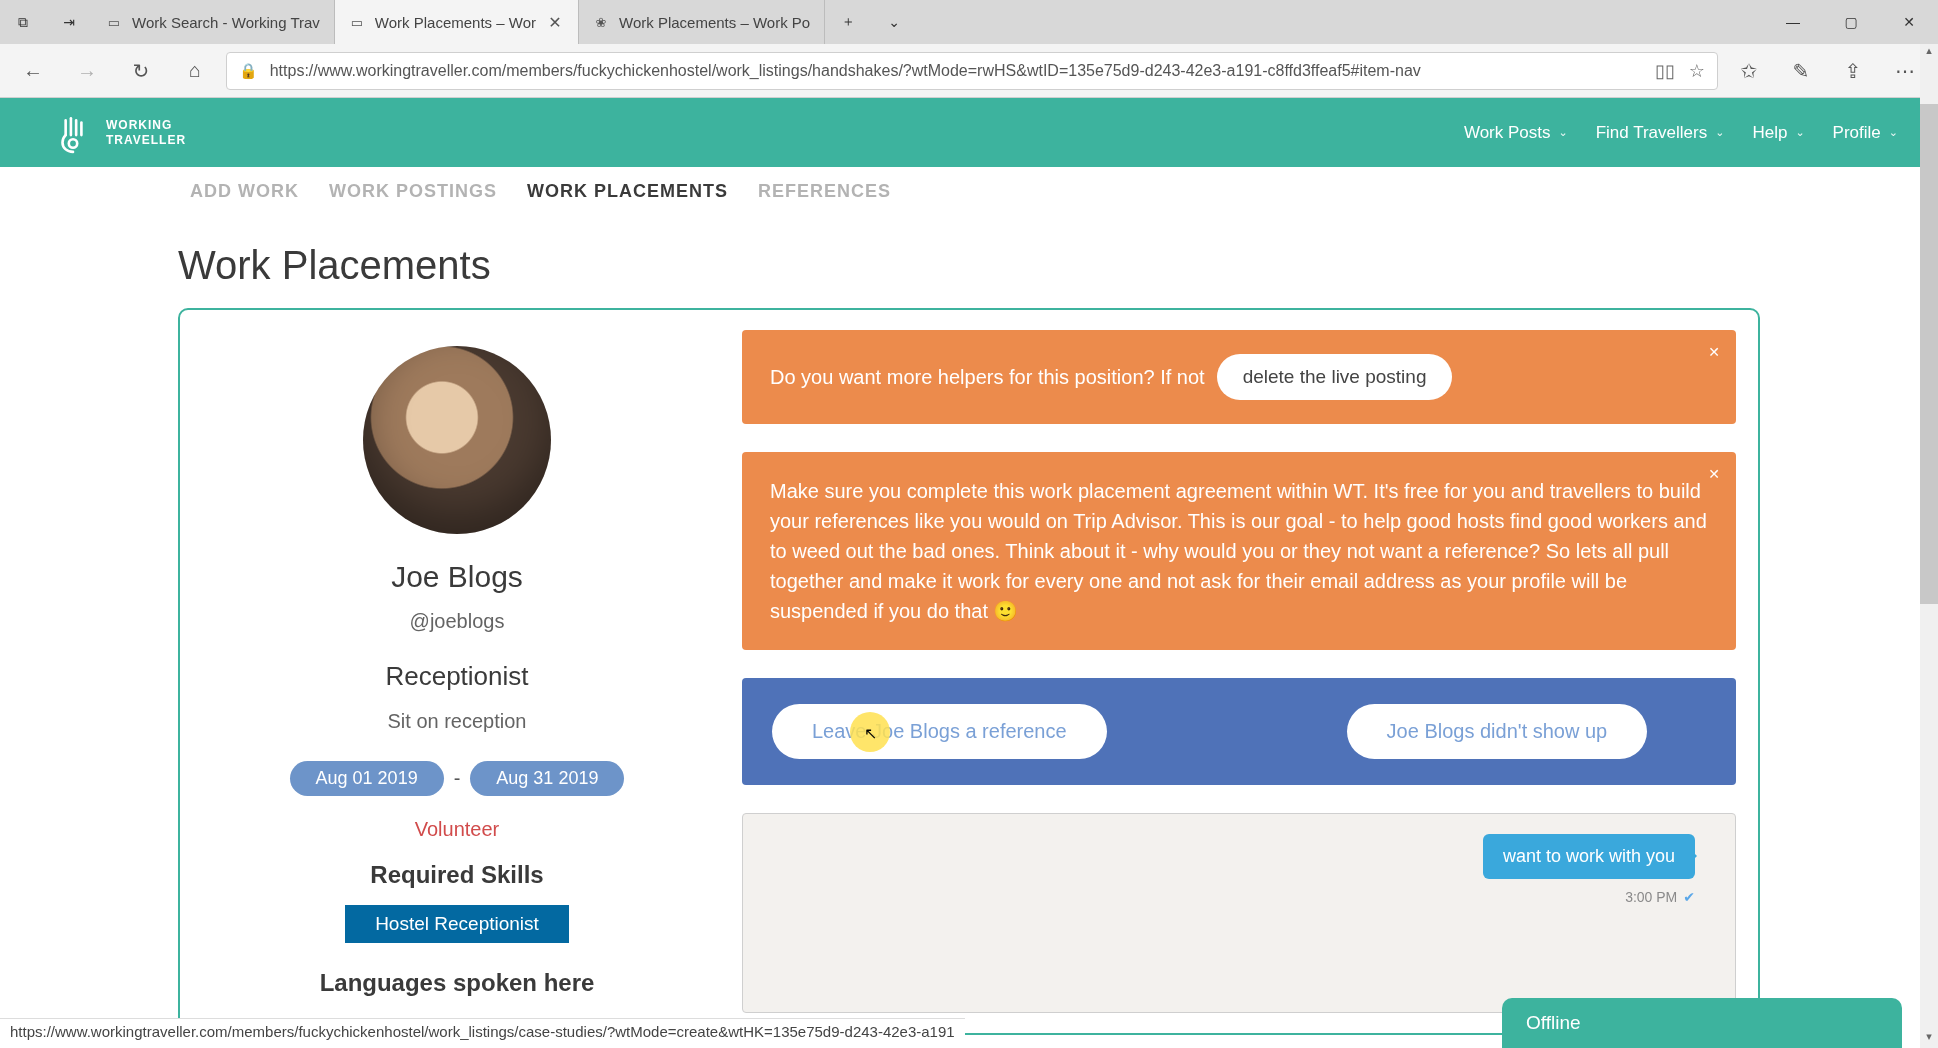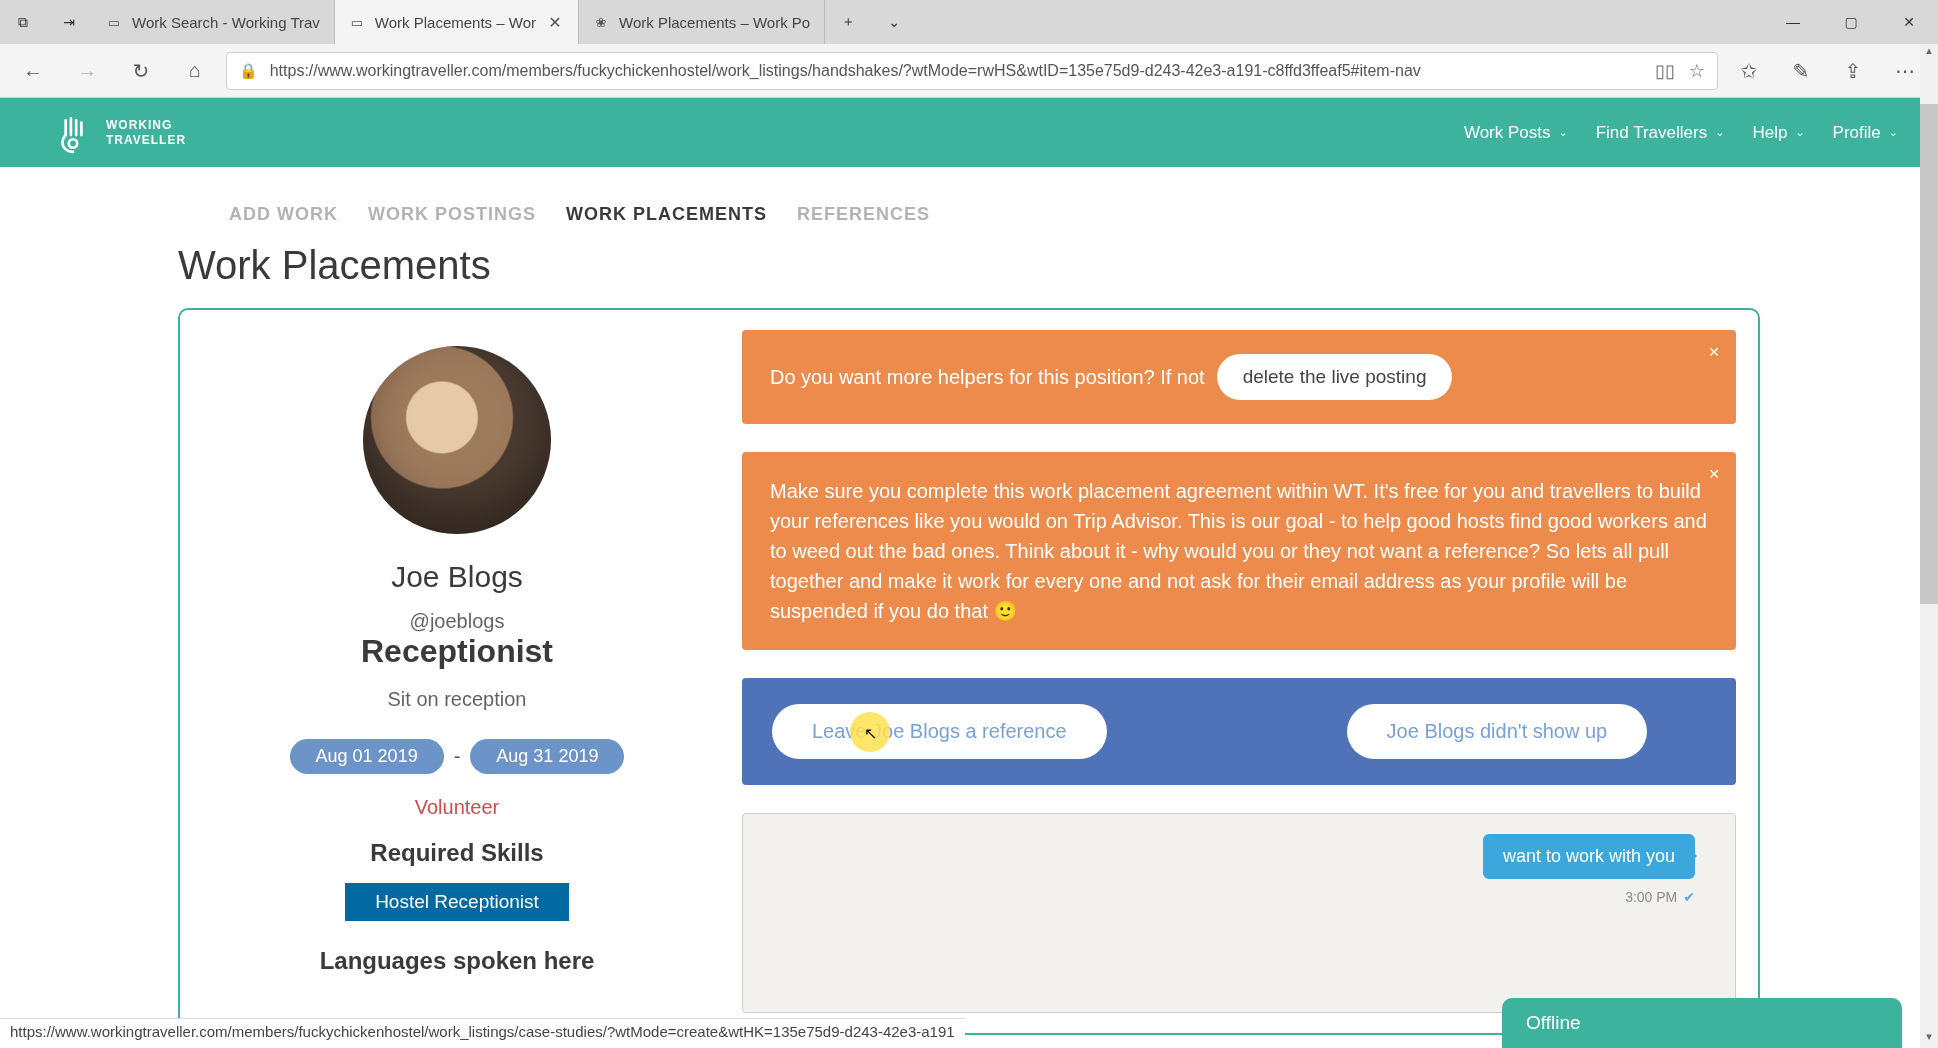--- a/index.html
+++ b/index.html
@@ -30,35 +30,35 @@
 
 .site-header { height:69px; background:#3db39e; display:flex; align-items:center; padding:0 40px 0 50px; color:#fff; }
 .logo { display:flex; align-items:center; gap:10px; }
 .logo-mark { width:46px; height:46px; display:flex; align-items:center; justify-content:center; }
 .logo-text { font-size:12px; letter-spacing:1px; line-height:1.2; font-weight:600; }
 .site-nav { margin-left:auto; display:flex; gap:28px; font-size:17px; }
 .site-nav .item { display:flex; align-items:center; gap:8px; cursor:pointer;justify-content:flex-end; }
 .site-nav .chev { font-size:11px; opacity:.9; }
 
 
-.subtabs { height:44px; display:flex; align-items:flex-end; gap:30px; padding:0 0 0 190px; font-size:18px; font-weight:700; letter-spacing:1px; color:#b3b3b3; margin-top:14px;margin-left:39px; }
+.subtabs { height:44px; display:flex; align-items:flex-start; gap:30px; padding:0 0 0 190px; font-size:18px; font-weight:700; letter-spacing:1px; color:#b3b3b3; margin-top:14px; }
 .subtabs .st { cursor:pointer; }
 .subtabs .st.active { color:#3a3a3a; }
 
 
 .page { padding:0 178px; }
 h1.page-title { font-size:40px; font-weight:400; color:#3a3a3a; margin:18px 0 20px 0; }
 .card { border:2px solid #3db39e; border-radius:10px; padding:20px 22px; display:flex; gap:30px; min-height:700px; }
 
 
 .profile { width:510px; display:flex; flex-direction:column; align-items:center; padding-top:16px; }
 .avatar { width:188px; height:188px; border-radius:50%; background:radial-gradient(circle at 42% 38%, #e6c9a8 0 22%, #9e7a5c 23% 44%, #4a3a30 45% 100%); box-shadow:inset 0 -20px 40px rgba(0,0,0,.35); }
 .p-name { margin-top:26px; font-size:30px; color:#3a3a3a; }
 .p-handle { margin-top:16px; font-size:20px; color:#646464; }
-.p-role { font-size:32px; font-weight:700; color:#3a3a3a; }
+.p-role { margin-top:28px; font-size:26px; font-weight:400; color:#3a3a3a; }
 .p-desc { margin-top:18px; font-size:20px; color:#646464; }
 .date-row { margin-top:28px; display:flex; align-items:center; gap:10px; }
 .pill { background:#6d94c9; color:#fff; border-radius:18px; padding:7px 26px; font-size:18px; }
 .dash { color:#555; font-size:20px; }
 .vol { margin-top:22px; color:#d14b4b; font-size:20px; font-weight:500; }
 .sec-title { margin-top:20px; font-size:24px; font-weight:700; color:#3a3a3a; }
 .skill-pill { margin-top:16px; background:#0369a1; color:#fff; border-radius:0; padding:8px 30px; font-size:19px; }
 .lang-title { margin-top:26px; font-size:24px; font-weight:700; color:#3a3a3a; }
 
 

